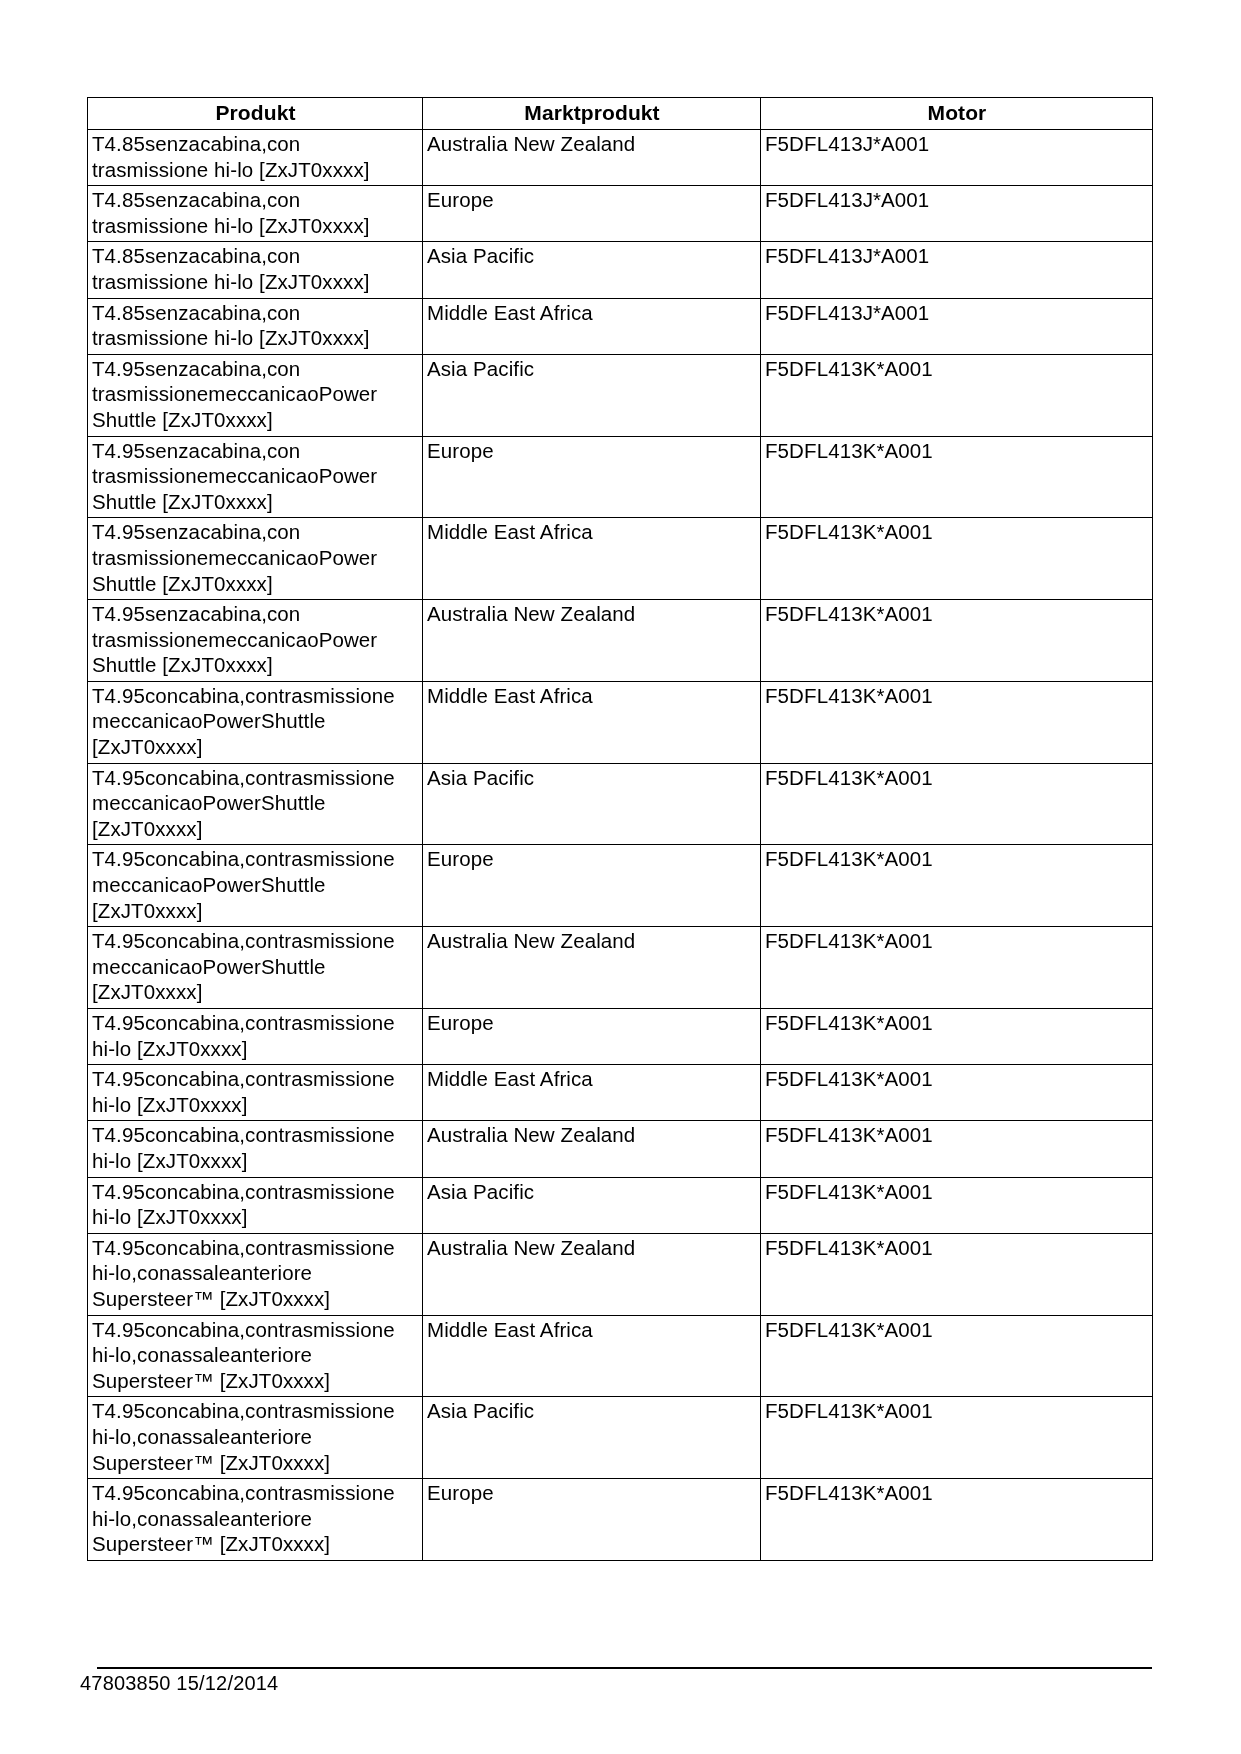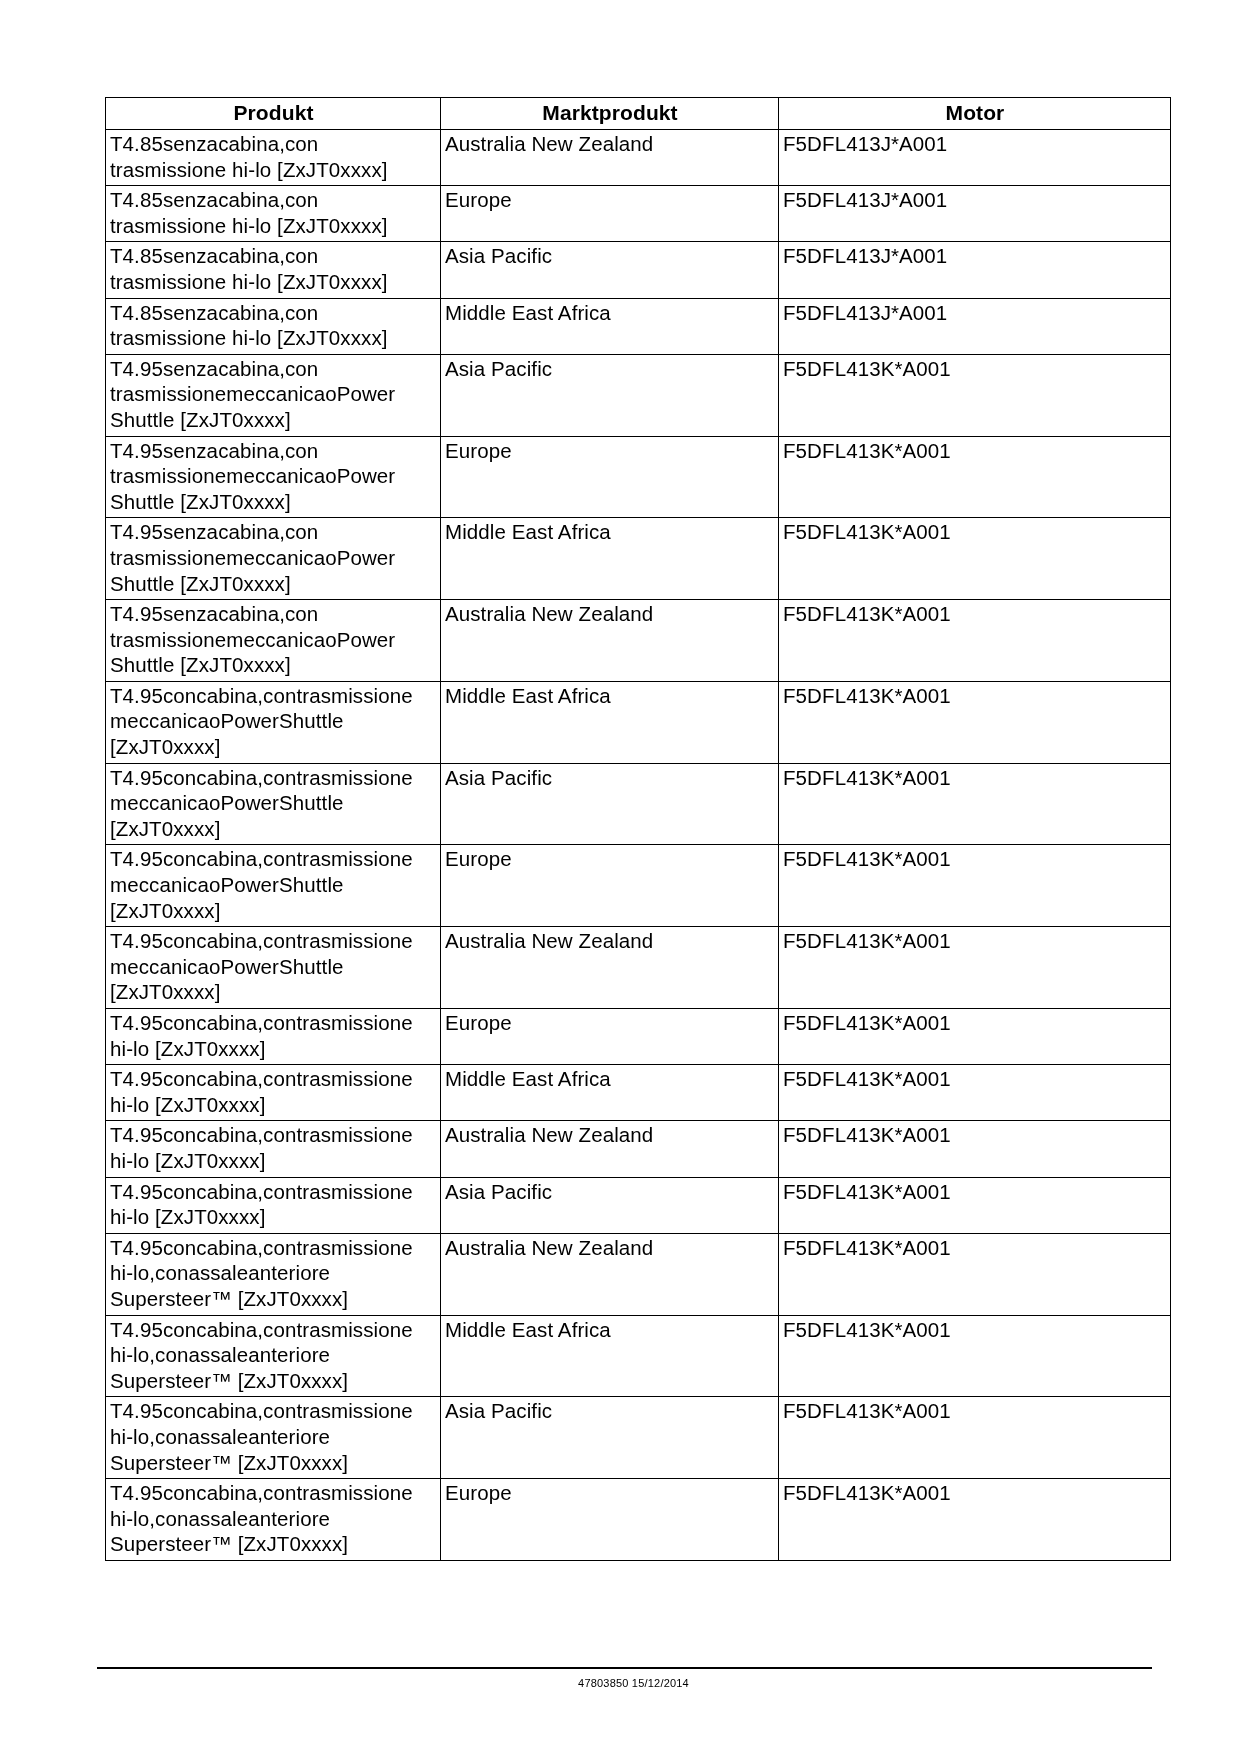--- a/index.html
+++ b/index.html
@@ -16,21 +16,21 @@
   }
   .page {
     position: relative;
     width: 1241px;
     height: 1754px;
     background: #ffffff;
     box-sizing: border-box;
   }
   .doc-table-wrap {
     position: absolute;
-    left: 105px;
+    left: 87px;
     top: 97px;
     width: 1065px;
   }
   table.doc-table {
     border-collapse: collapse;
     width: 1065px;
     table-layout: fixed;
   }
   table.doc-table col.c-produkt { width: 335px; }
   table.doc-table col.c-markt   { width: 338px; }
@@ -73,25 +73,25 @@
   .footer-rule {
     position: absolute;
     left: 97px;
     top: 1667px;
     width: 1055px;
     height: 0;
     border-top: 2.2px solid #000000;
   }
   .footer-text {
     position: absolute;
-    left: 106px;
+    left: 80px;
     top: 1674px;
     width: 1055px;
-    text-align: center;
-    font-size: 11px;
+    text-align: left;
+    font-size: 20px;
     line-height: 18px;
     letter-spacing: 0.2px;
   }
 </style>
 </head>
 <body>
 
 <div class="page">
 
   <div class="doc-table-wrap">

